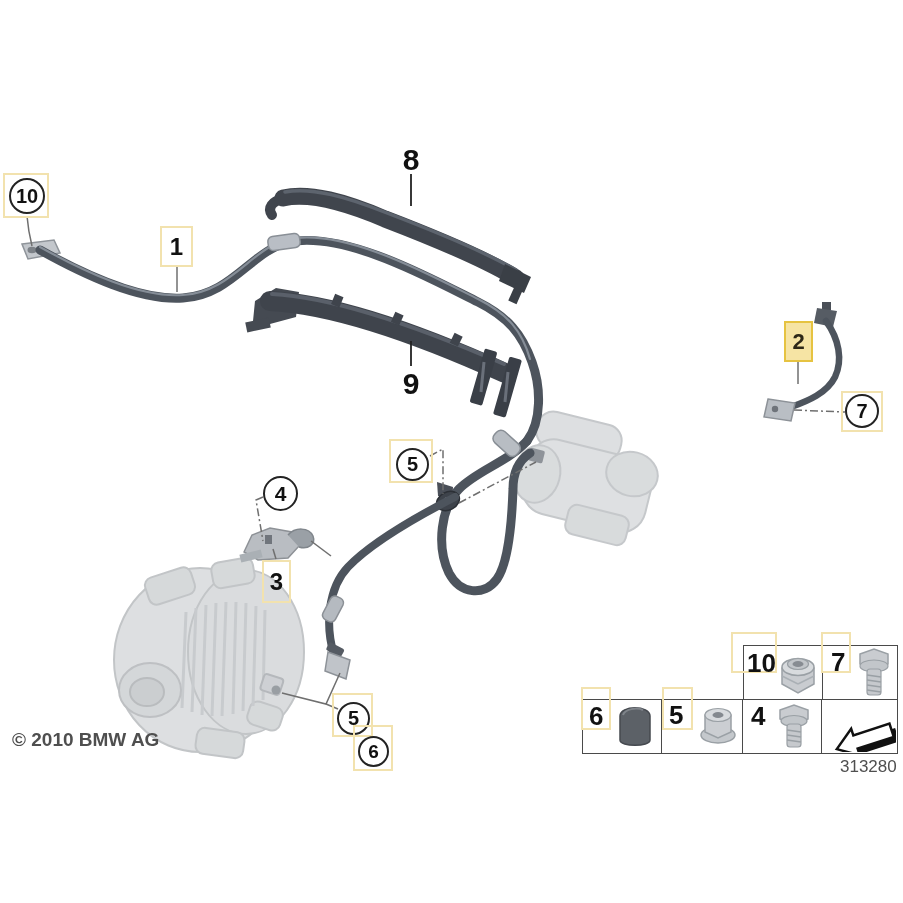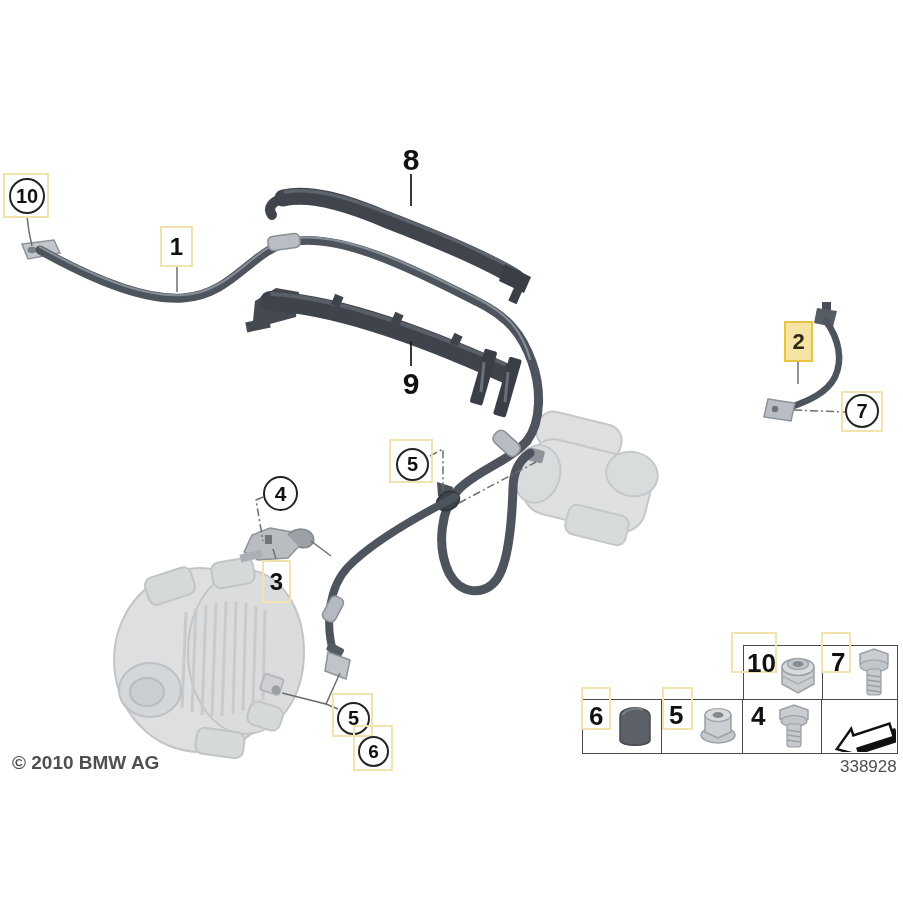--- a/index.html
+++ b/index.html
@@ -252,16 +252,16 @@
     <line x1="11" y1="38" x2="25" y2="40" stroke="#9aa0a5" stroke-width="1.5"></line>
   </svg>
 
   <svg class="legend-icon" style="left:824px;top:702px;" width="72" height="50" viewBox="0 0 72 50">
     <g transform="translate(4,14) rotate(-18 32 14)">
       <polygon points="4,25 24,10 24,17 62,17 62,31 24,31 24,38" transform="translate(4,6)" fill="#111"></polygon>
       <polygon points="4,25 24,10 24,17 62,17 62,31 24,31 24,38" fill="#fff" stroke="#111" stroke-width="2.5"></polygon>
     </g>
   </svg>
 
-  <div class="meta-text" style="left:12px;top:752px;font-size:19px;">© 2010 BMW AG</div>
-  <div class="meta-text" style="left:840px;top:757px;font-size:17px;font-weight:normal;">338928</div>
+  <div class="meta-text" style="left:12px;top:729px;font-size:19px;">© 2010 BMW AG</div>
+  <div class="meta-text" style="left:840px;top:757px;font-size:17px;font-weight:normal;">313280</div>
 
 </div>
 
 </body></html>

